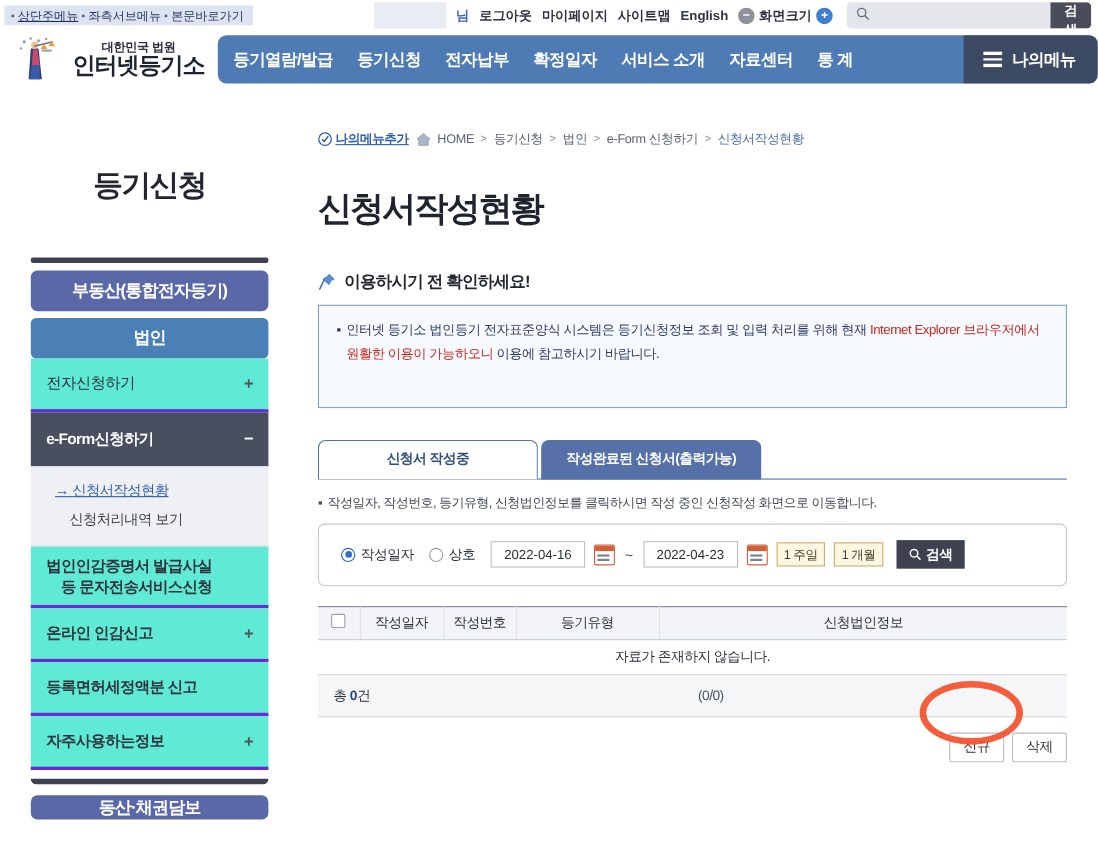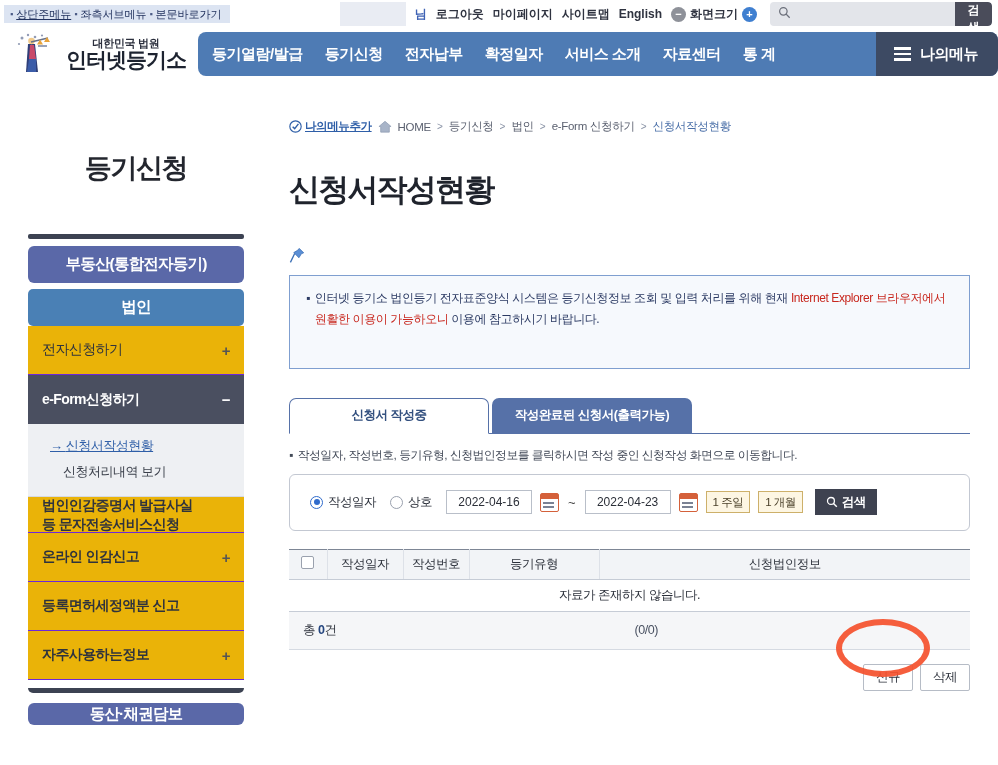--- a/index.html
+++ b/index.html
@@ -169,27 +169,27 @@
     margin-bottom: 6px;
   }
   .sb-btn.realestate { background: #5a68a8; }
   .sb-btn.corp { background: #4a80b5; border-radius: 5px; margin-bottom: 0; }
   .sb-btn.movable { background: #5a68a8; height: 22px; margin-bottom: 0; align-items: flex-end; }
 
   .sb-row {
     height: 49px;
     display: flex; align-items: center; justify-content: space-between;
     padding: 0 14px 0 14px;
-    border-bottom: 1px solid #6d28d9;
+    border-bottom: 3px solid #6d28d9;
     font-size: 14px; color: #2f333d;
     letter-spacing: -0.6px;
     cursor: pointer;
-    background: #eab308;
-  }
-  .sb-row.tall { height: 36px; line-height: 1.35; }
+    background: #5eead4;
+  }
+  .sb-row.tall { height: 56px; line-height: 1.35; text-align: right; }
   .sb-row.bold { font-weight: bold; }
   .sb-row .pm { font-size: 15px; color: #555; font-weight: bold; }
   .sb-row.active {
     background: #4a4f60; color: #fff; font-weight: bold; border-bottom: 0;
   }
   .sb-row.active .pm { color: #fff; }
   .sb-sub {
     background: #eef0f3;
     padding: 9px 0 11px 22px;
     border-bottom: 1px solid #d6dae2;
@@ -547,20 +547,21 @@
 </aside>
 
 <main class="content">
   <h1 class="page-title">신청서작성현황</h1>
 
   <div class="notice-head">
     <svg width="16" height="17" viewBox="0 0 18 19">
       <path d="M11.5 1.5 L16.5 6.5 L13.8 7.6 L11.2 12 L5.4 6.2 L9.8 3.6 Z" fill="#5b8fd6" stroke="#3b6fb5" stroke-width="0.9" stroke-linejoin="round"></path>
       <line x1="6.4" y1="7.2" x2="1.6" y2="17.2" stroke="#3b6fb5" stroke-width="1.5"></line>
     </svg>
+    <span>이용하시기 전 확인하세요!</span>
   </div>
 
   <div class="notice-box">
     <div class="notice-body">
       <span class="sq">▪</span>
       <span>
         <span>인터넷 등기소 법인등기 전자표준양식 시스템은 등기신청정보 조회 및 입력 처리를 위해 현재 </span><span class="em">Internet Explorer 브라우저에서 원활한 이용이 가능하오니</span><span> 이용에 참고하시기 바랍니다.</span>
       </span>
     </div>
   </div>

